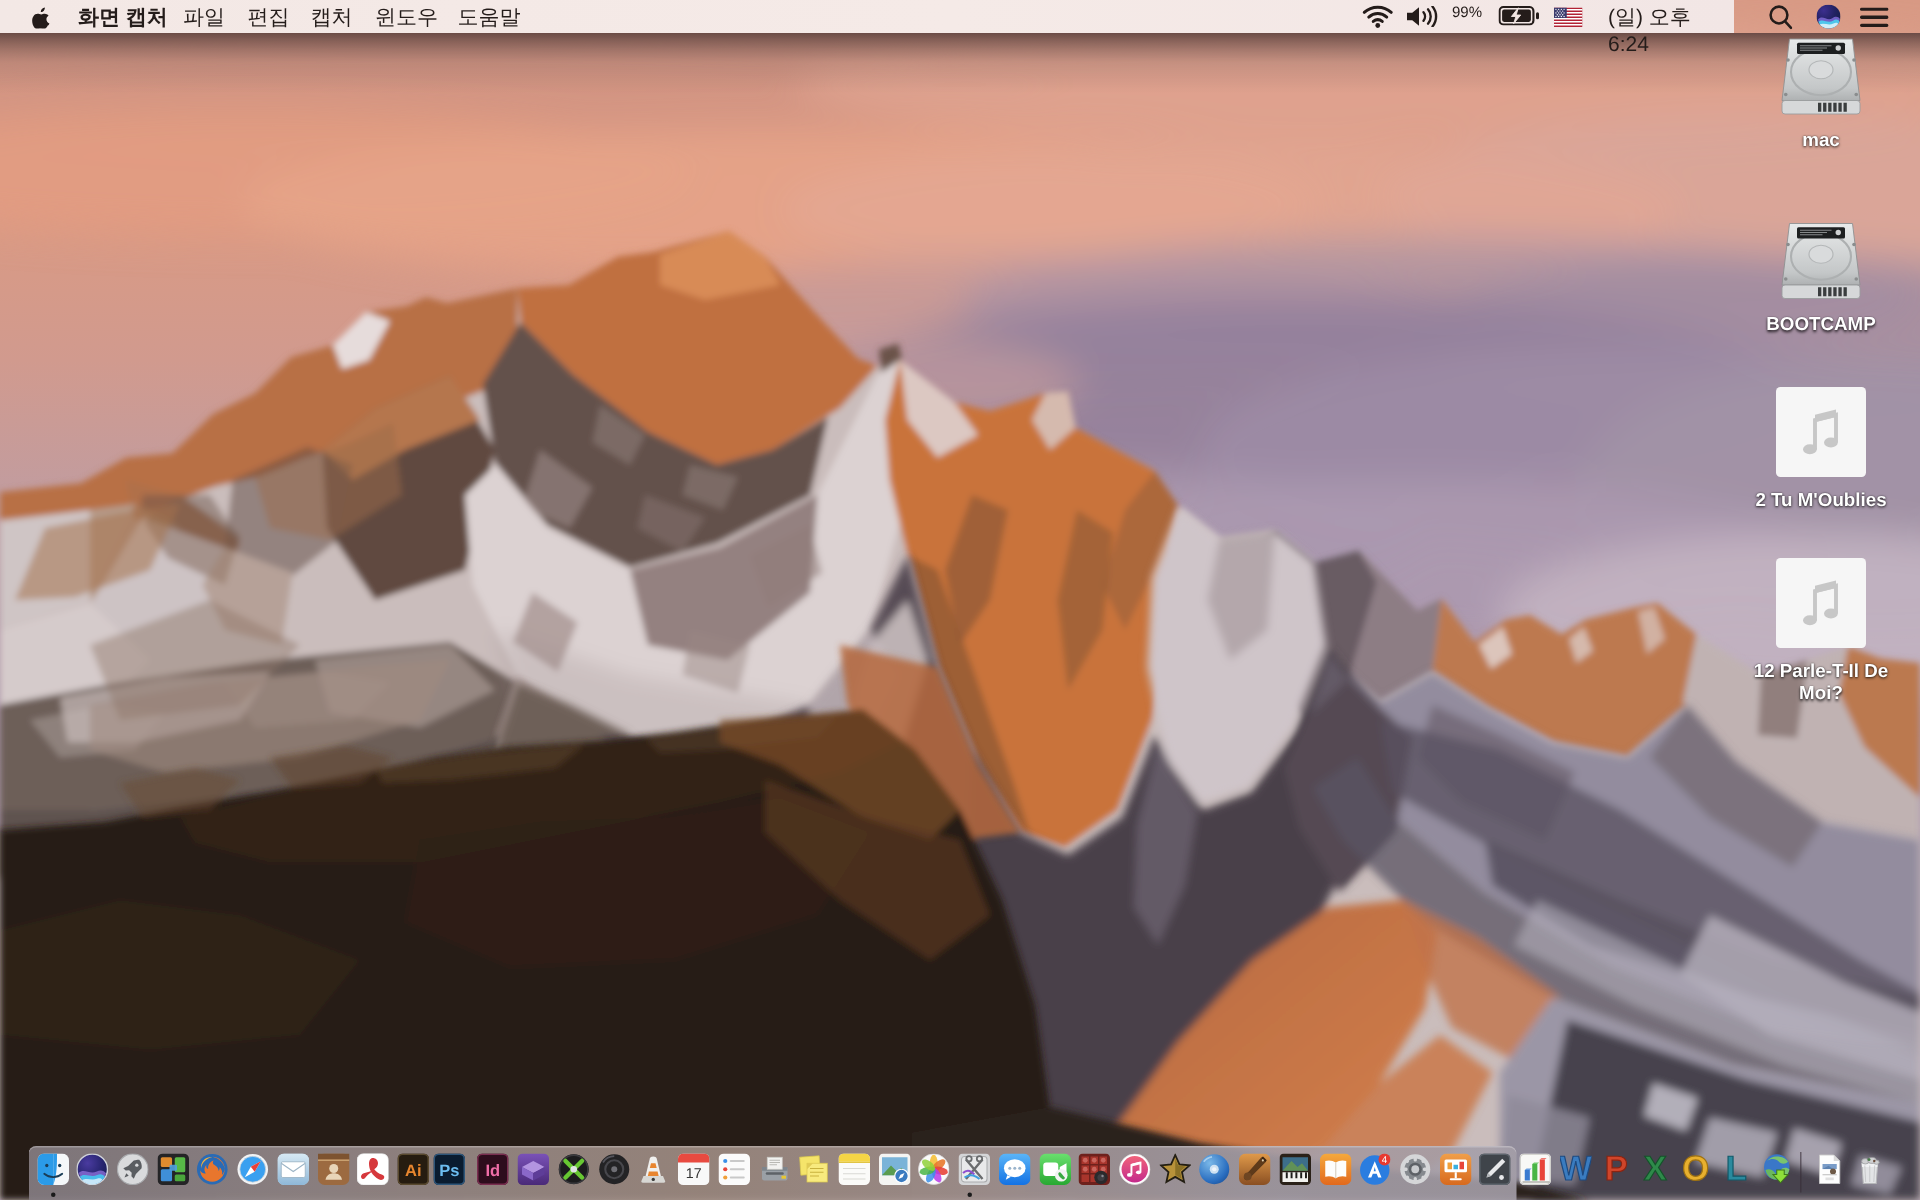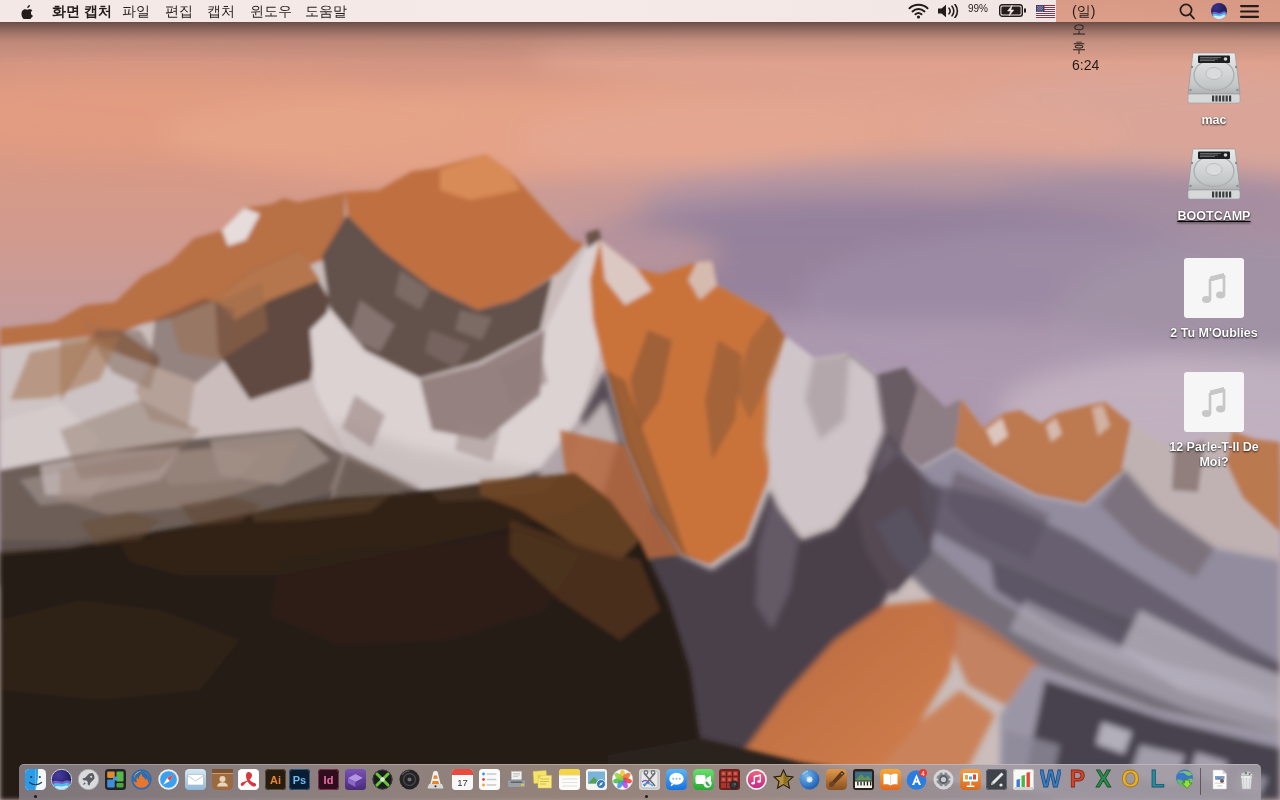--- a/index.html
+++ b/index.html
@@ -1,27 +1,27 @@
 <!DOCTYPE html>
 <html><head>
 <meta charset="utf-8">
 <style>
 html,body{margin:0;padding:0;width:1280px;height:800px;overflow:hidden;background:#000;}
 *{box-sizing:border-box;}
 body{font-family:"Liberation Sans",sans-serif;}
 #wall{position:absolute;left:0;top:0;width:1280px;height:800px;}
 
-#menubar{position:absolute;left:0;top:0;width:1056px;height:22px;background:linear-gradient(90deg,#f3e8e5 0%,#f5eae7 55%,#f2e6e5 100%);font-size:14px;color:#241c1a;z-index:30;}
+#menubar{position:absolute;left:0;top:0;width:1156px;height:22px;background:linear-gradient(90deg,#f3e8e5 0%,#f5eae7 55%,#f2e6e5 100%);font-size:14px;color:#241c1a;z-index:30;}
 #menubar span{top:2.5px;}
 #menubar .mname{font-weight:bold;}
 
 .dicon{position:absolute;width:120px;text-align:center;z-index:10;}
 .dicon .lbl{color:#fff;font-size:12.5px;font-weight:bold;text-shadow:0 1px 2px rgba(0,0,0,.8),0 0 1px rgba(0,0,0,.5);margin-top:8px;line-height:15px;}
 
-#dock{position:absolute;left:19px;top:764px;width:1242px;height:36px;z-index:40;}
+#dock{position:absolute;left:19px;top:764px;width:992px;height:36px;z-index:40;}
 #dockbg{position:absolute;left:0;top:0;width:100%;height:100%;border-radius:5px 5px 0 0;background:linear-gradient(90deg,rgba(133,125,131,.92) 0%,rgba(148,137,138,.9) 18%,rgba(164,145,136,.88) 45%,rgba(168,151,148,.88) 62%,rgba(166,159,168,.9) 82%,rgba(164,158,168,.9) 100%);box-shadow:inset 0 1px 0 rgba(255,255,255,.25);}
 .dk{position:absolute;top:5px;width:21px;height:21px;}
 .dk svg{display:block;}
 .ddot{position:absolute;bottom:2px;width:3px;height:3px;border-radius:50%;background:#1a1a1a;}
 .dsep{position:absolute;top:4px;width:1px;height:27px;background:rgba(55,45,55,.6);}
 </style>
 </head>
 <body>
 
 <svg id="wall" width="1280" height="800" viewBox="0 0 1280 800" preserveAspectRatio="none">
@@ -298,21 +298,21 @@
     </svg>
   <svg style="position:absolute;left:1240px;top:4.5px;" width="19" height="13" viewBox="0 0 19 13">
       <g fill="#241c1a">
         <rect x="0" y="0" width="19" height="2.2" rx="1.1"></rect>
         <rect x="0" y="5.4" width="19" height="2.2" rx="1.1"></rect>
         <rect x="0" y="10.8" width="19" height="2.2" rx="1.1"></rect>
       </g>
     </svg>
 </div>
 
-<div class="dicon" style="left:1154px;top:52px;">
+<div class="dicon" style="left:1154px;top:25px;">
   <svg width="58" height="53" viewBox="0 0 58 53" style="display:block;margin:0 auto;">
    <defs>
         <linearGradient id="hdg" x1="0" y1="0" x2="0" y2="1">
           <stop offset="0" stop-color="#e8eaea"></stop>
           <stop offset=".8" stop-color="#c4c7c8"></stop>
           <stop offset="1" stop-color="#aeb1b2"></stop>
         </linearGradient>
       </defs>
    <path d="M8 1 L50 1 L55 42 L3 42 Z" fill="url(#hdg)" stroke="#8e9192" stroke-width=".6"></path>
    <rect x="3" y="42" width="52" height="9" rx="2" fill="#d6d8d9" stroke="#9a9d9e" stroke-width=".6"></rect>
@@ -335,21 +335,21 @@
    <circle cx="40.5" cy="7" r="1.8" fill="#cfd1d2"></circle>
    <g fill="#8a8d8e">
         <circle cx="7" cy="15" r="1.2"></circle>
         <circle cx="51" cy="15" r="1.2"></circle>
         <circle cx="5.5" cy="38" r="1.2"></circle>
         <circle cx="52.5" cy="38" r="1.2"></circle>
       </g>
   </svg>
   <div class="lbl">mac</div>
 </div>
-<div class="dicon" style="left:1154px;top:148px;text-decoration:underline;">
+<div class="dicon" style="left:1154px;top:148px;">
   <svg width="58" height="53" viewBox="0 0 58 53" style="display:block;margin:0 auto;">
    <path d="M8 1 L50 1 L55 42 L3 42 Z" fill="url(#hdg)" stroke="#8e9192" stroke-width=".6"></path>
    <rect x="3" y="42" width="52" height="9" rx="2" fill="#d6d8d9" stroke="#9a9d9e" stroke-width=".6"></rect>
    <g fill="#3a3d3e">
         <rect x="27" y="43.5" width="2.2" height="6"></rect>
         <rect x="30.4" y="43.5" width="2.2" height="6"></rect>
         <rect x="33.8" y="43.5" width="2.2" height="6"></rect>
         <rect x="37.2" y="43.5" width="2.2" height="6"></rect>
         <rect x="40.6" y="43.5" width="2.2" height="6"></rect>
         <rect x="44" y="43.5" width="2.2" height="6"></rect>

